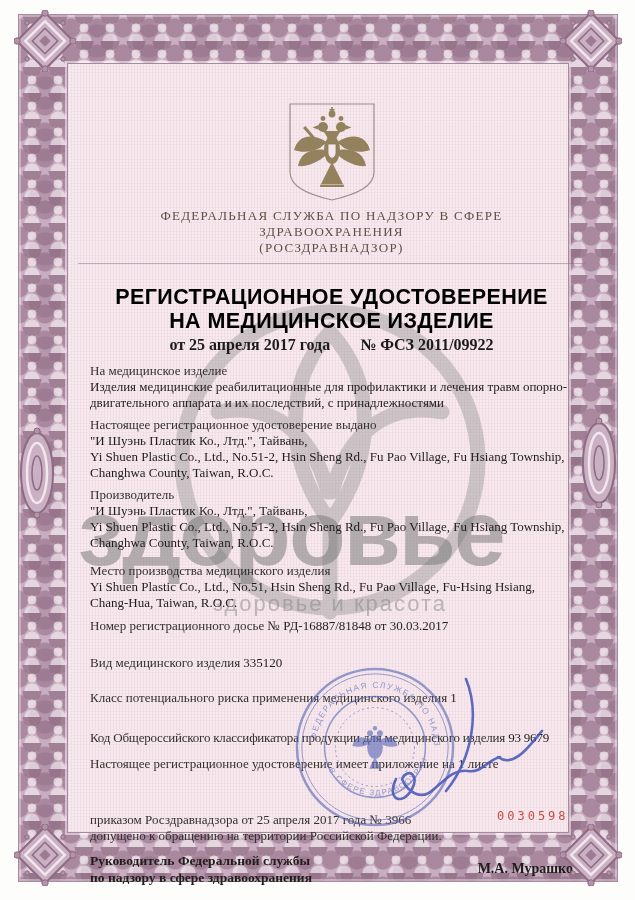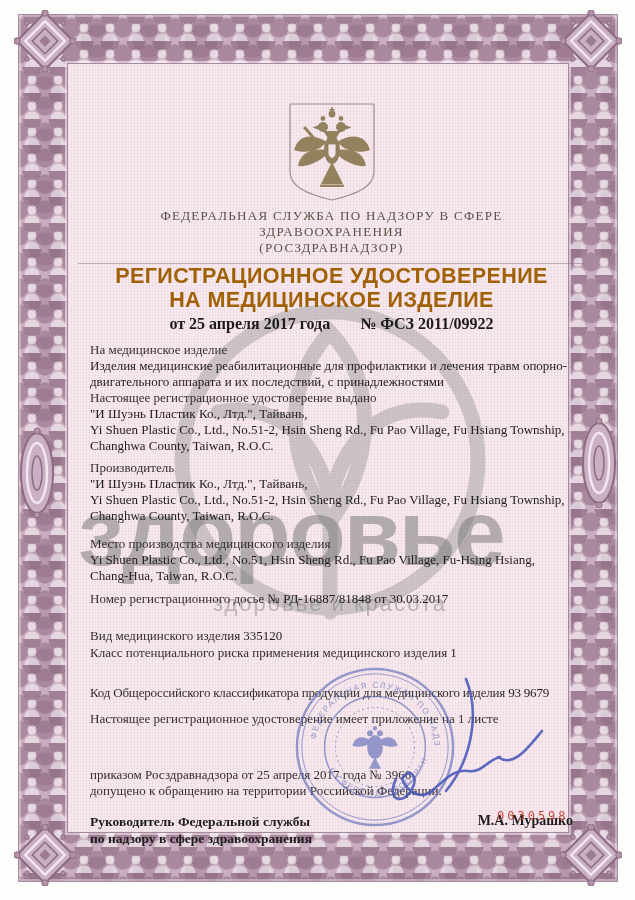--- a/index.html
+++ b/index.html
@@ -54,31 +54,31 @@
 
   
   .content{
     position:absolute;left:66px;top:62px;width:531px;height:770px;z-index:2;
     padding:0 24px;box-sizing:border-box;color:#33302d;
   }
   .arms{display:block;margin:40px auto 0 auto;}
   .agency{margin-top:6px;text-align:center;font-size:13px;letter-spacing:1.3px;
     color:#5f4e46;line-height:16px;}
   .sep{margin:7px -12px 0 -12px;border:none;border-top:1px solid rgba(145,105,125,0.5);}
-  .title{margin-top:0;text-align:center;font-family:"Liberation Sans", sans-serif;
-    font-weight:bold;font-size:21.5px;line-height:24px;letter-spacing:0.4px;color:#a16207;}
+  .title{margin-top:21px;text-align:center;font-family:"Liberation Sans", sans-serif;
+    font-weight:bold;font-size:21.5px;line-height:24px;letter-spacing:0.4px;color:#000000;}
   .dateline{margin-top:3px;text-align:center;font-weight:bold;font-size:16px;color:#1d1b19;}
   .dateline .num{margin-left:30px;}
   p{margin:0;font-size:13px;line-height:16px;}
   .b{font-weight:normal;color:#1f1d1b;}
-  .m1{margin-top:9px}.m2{}.m3{margin-top:6px}.m4{margin-top:12px}
-  .m5{margin-top:7px}.m6{margin-top:21px}.m7{margin-top:1px}.m8{margin-top:24px}.m9{margin-top:10px}
+  .m1{margin-top:9px}.m2{margin-top:6px}.m3{margin-top:6px}.m4{margin-top:12px}
+  .m5{margin-top:7px}.m6{margin-top:21px}.m7{margin-top:19px}.m8{margin-top:24px}.m9{margin-top:10px}
   .tight{letter-spacing:-0.2px;white-space:nowrap;}
   .footer-block{margin-top:40px;}
-  .sign-row{display:flex;align-items:flex-start;margin-top:14px;}
+  .sign-row{display:flex;align-items:center;margin-top:8px;}
   .sign-titles{font-weight:bold;color:#1f1d1b;font-size:13.5px;line-height:17px;}
   .sign-name{margin-left:auto;font-weight:bold;color:#1f1d1b;font-size:14px;}
 
   .serial{
     position:absolute;left:497px;top:809px;z-index:3;
     font-family:"DejaVu Sans Mono", monospace;font-size:12px;letter-spacing:3px;
     color:#c94b40;
   }
   .stamp{position:absolute;left:291px;top:663px;width:168px;height:168px;opacity:0.6;z-index:3;}
   .signature{position:absolute;left:350px;top:673px;width:200px;height:150px;z-index:4;}

